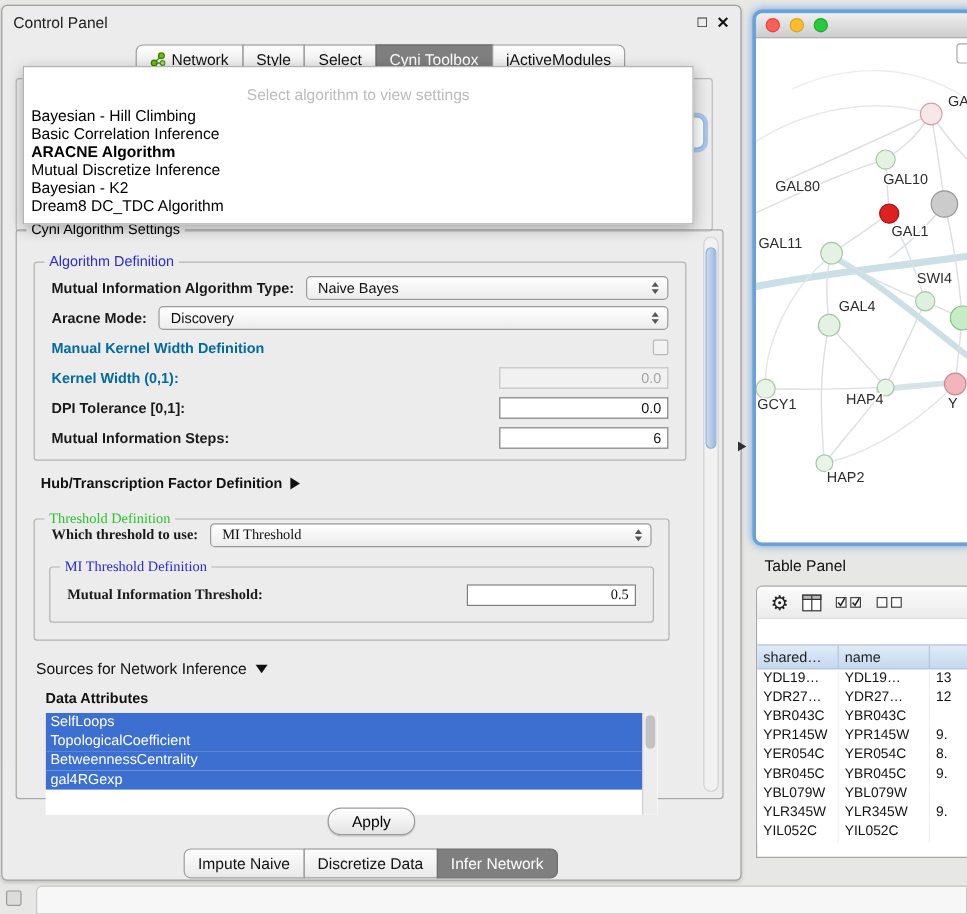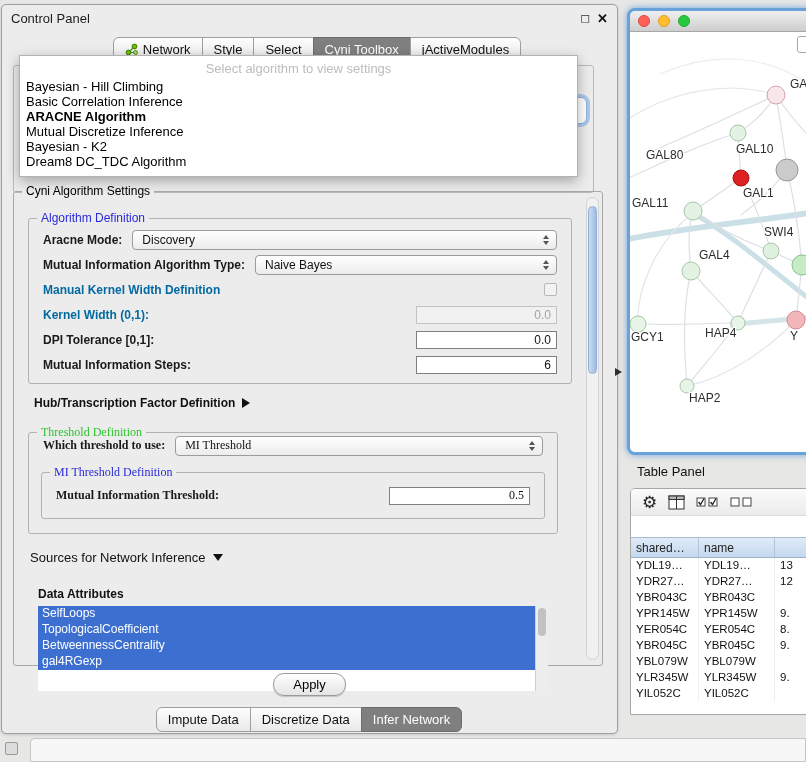--- a/index.html
+++ b/index.html
@@ -43,21 +43,21 @@
   .focus-btn { position:absolute; left:556px; top:92px; width:29px; height:27px;
     background:#fff; border:1px solid #8ab4e4; border-radius:6px;
     box-shadow:0 0 0 3px rgba(120,170,230,.55); z-index:6; }
 
   
   .popup {
     position:absolute; left:17px; top:50px; width:559px; z-index:50;
     background:#fff; border:1px solid #b2b2b2;
     box-shadow:0 4px 12px rgba(0,0,0,.3); padding-bottom:7px;
   }
-  .popup-header { text-align:center; color:#bcbcbc; font-size:13px; padding:5px 0 3px; }
+  .popup-header { text-align:center; color:#bcbcbc; font-size:13px; padding:5px 0 3px;margin-top:10px; }
   .popup-item { font-size:13px; line-height:15px; padding:0 6px; color:#000; cursor:default; }
   .popup-item.bold { font-weight:bold; }
 
   
   .main-group { position:absolute; left:11px; top:186px; width:590px; height:475px;
     border:1px solid #a8a8a8; border-radius:3px; }
   .legend { position:absolute; top:-8px; left:8px; background:#ececec; padding:0 4px;
     font-size:12px; white-space:nowrap; }
   .legend.black { color:#000; }
   .legend.blue  { color:#2a2ad8; }
@@ -100,21 +100,21 @@
 
   .hub { display:flex; align-items:center; gap:7px; margin:12px 0 0 20px;
     font-size:12px; font-weight:bold; }
   .tri-right { width:0; height:0; border-top:5px solid transparent;
     border-bottom:5px solid transparent; border-left:8px solid #111; }
   .tri-down { width:0; height:0; border-left:5px solid transparent;
     border-right:5px solid transparent; border-top:7px solid #111; }
 
   .sources { margin:16px 0 0 16px; }
   .src-head { display:flex; align-items:center; gap:7px; font-size:13px; }
-  .attr-label { font-size:12px; font-weight:bold; margin:22px 0 5px 8px; }
+  .attr-label { font-size:12px; font-weight:bold; margin:10px 0 5px 8px; }
   .attr-list { position:relative; margin:0 32px 0 8px; height:85px; background:#fff;
     padding-right:13px; overflow:hidden; }
   .attr-item { height:16px; line-height:15px; background:#3c6fd0; color:#fff;
     font-size:12px; padding-left:4px; white-space:nowrap; }
   .attr-scroll { position:absolute; right:0; top:0; bottom:0; width:13px;
     background:#ededed; border-left:1px solid #cfcfcf; }
   .attr-scroll .thumb { position:absolute; top:2px; left:2px; width:8px; height:28px;
     background:#c2c2c2; border-radius:4px; }
 
   .apply-row { position:absolute; left:0; right:0; top:668px; display:flex; justify-content:center; }
@@ -226,30 +226,30 @@
       <div class="vscroll">
           <div class="thumb"></div>
         </div>
 
       <div class="inner">
 
         <div class="group algo-def">
           <span class="legend blue">Algorithm Definition</span>
 
           <div class="frow">
+            <span class="flabel">Mutual Information Algorithm Type:</span>
+            <div class="combo">
+              <span>Naive Bayes</span>
+            </div>
+          </div>
+
+          <div class="frow">
             <span class="flabel">Aracne Mode:</span>
             <div class="combo">
               <span>Discovery</span>
-            </div>
-          </div>
-
-          <div class="frow">
-            <span class="flabel">Mutual Information Algorithm Type:</span>
-            <div class="combo">
-              <span>Naive Bayes</span>
             </div>
           </div>
 
           <div class="frow">
             <span class="flabel dis">Manual Kernel Width Definition</span>
             <span class="checkbox"></span>
           </div>
 
           <div class="frow">
             <span class="flabel dis">Kernel Width (0,1):</span>
@@ -311,21 +311,21 @@
         </div>
       </div>
     </div>
 
     <div class="apply-row">
       <button class="apply-btn">Apply</button>
     </div>
 
     <div class="bottom-tabs" id="bottom-tabs">
         <div class="tab">
-          <span>Impute Data</span>
+          <span>Impute Naive</span>
         </div>
         <div class="tab">
           <span>Discretize Data</span>
         </div>
         <div class="tab sel">
           <span>Infer Network</span>
         </div>
       </div>
   </div>
 

